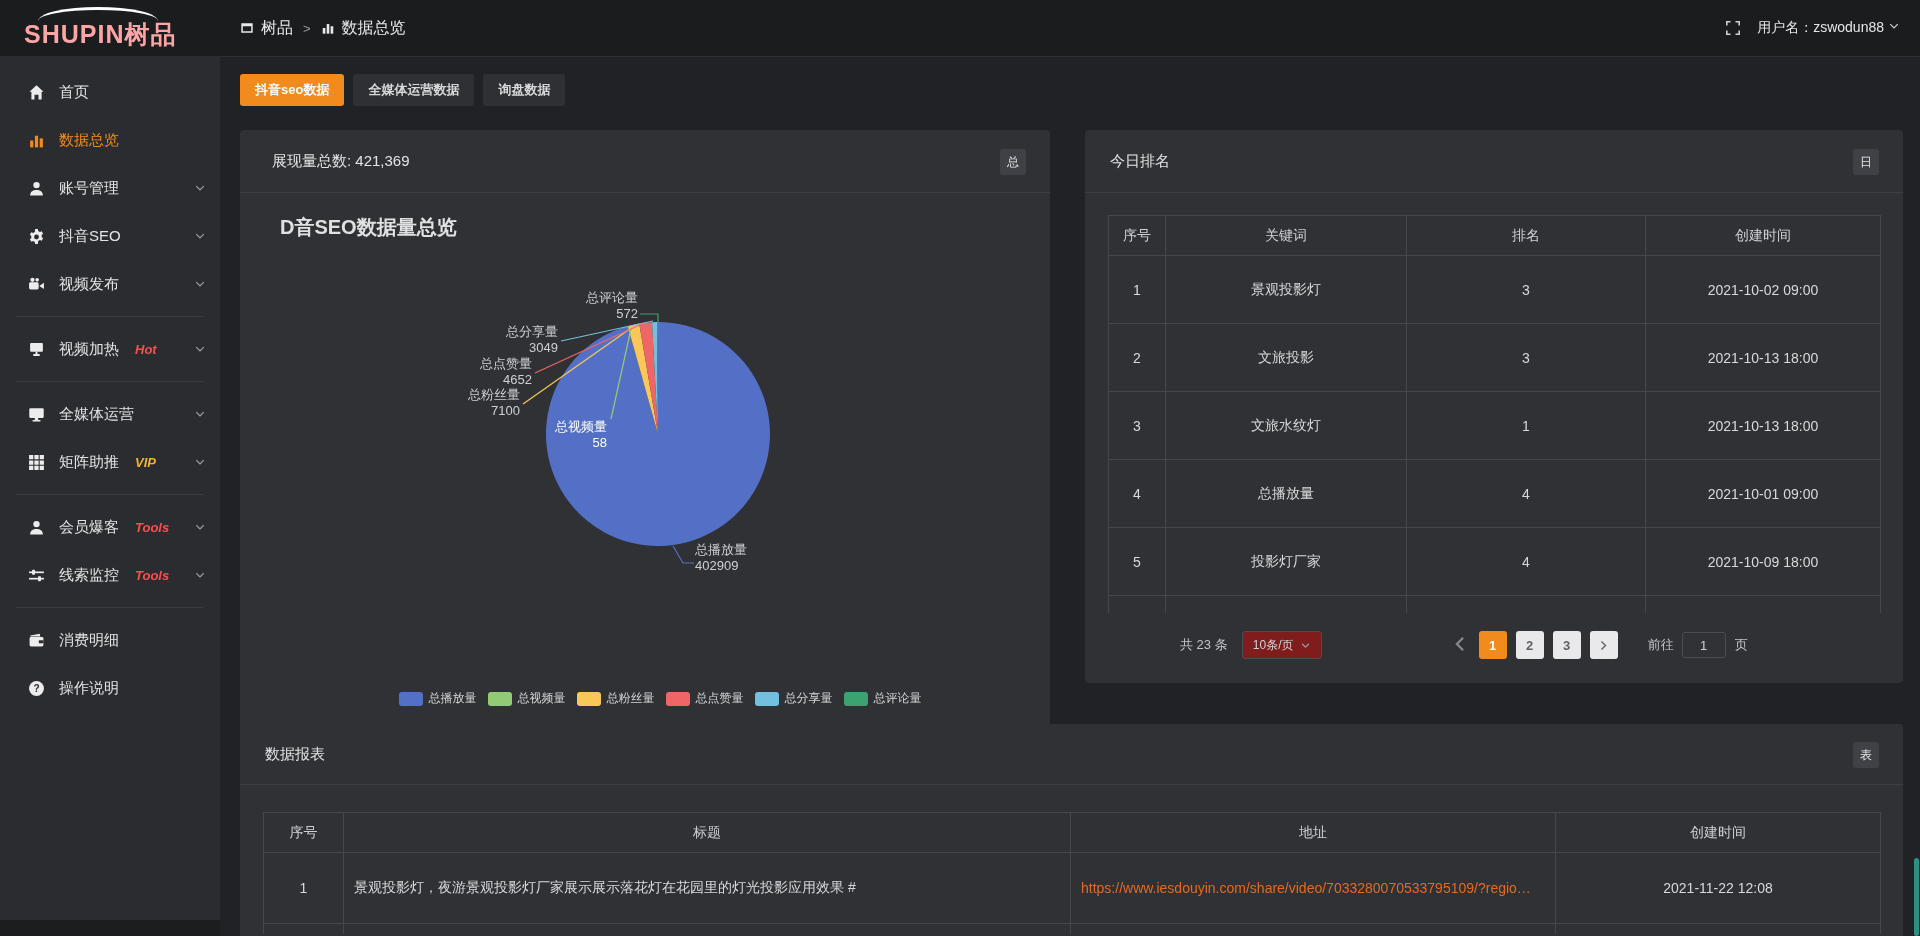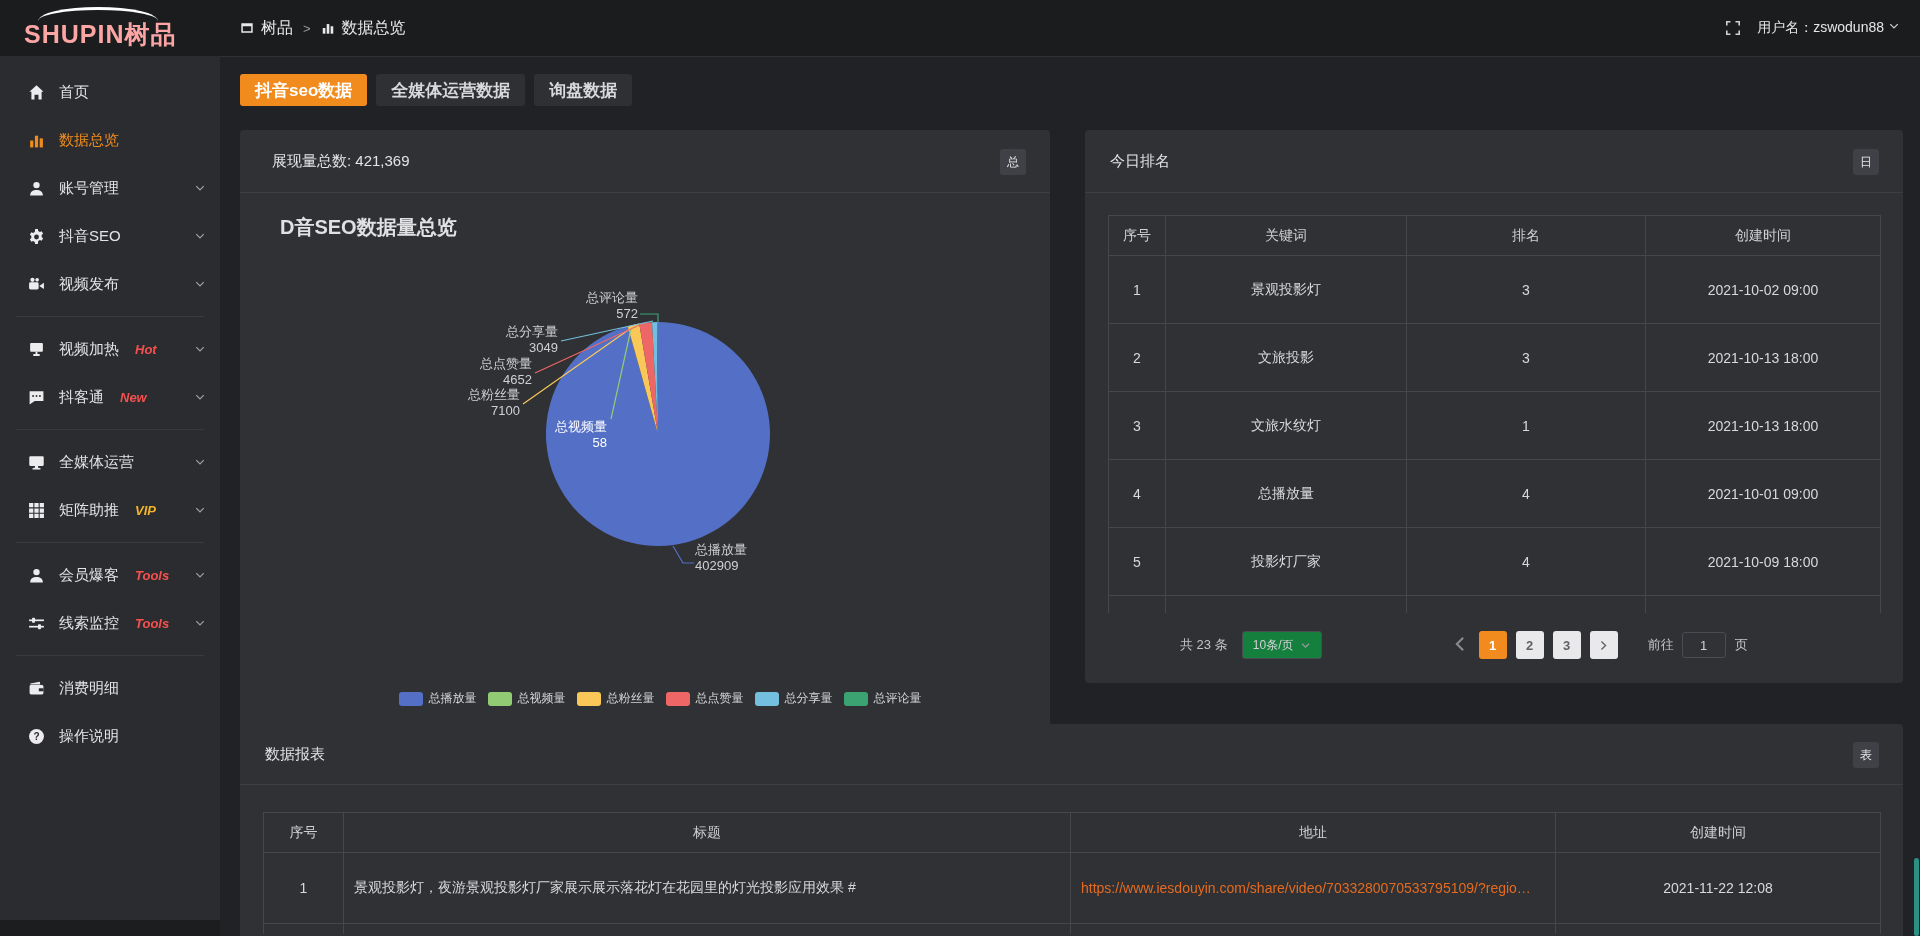--- a/index.html
+++ b/index.html
@@ -21,21 +21,21 @@
     font-size:15px;color:#e2e3e5;cursor:pointer}
   .side-item .ico{width:17px;height:17px;display:inline-flex;color:#ececee;flex:none}
   .side-item.active{color:#f08c1e}
   .side-item.active .ico{color:#f08c1e}
   .side-item .badge{font-size:13px;font-style:italic;font-weight:bold;margin-left:2px}
   .side-item .chev{position:absolute;right:14px;color:#9fa0a3;width:12px;height:12px}
   .side-divider{height:1px;background:#3a3b3f;margin:8px 16px}
   .side-bottom-strip{position:absolute;left:0;bottom:0;width:220px;height:16px;background:#1c1d1f}
   
   .tabs{position:absolute;left:240px;top:74px;display:flex;gap:9px}
-  .tab{height:32px;padding:0 15px;display:flex;align-items:center;font-size:17px;border-radius:3px;
+  .tab{height:32px;padding:0 15px;display:flex;align-items:center;font-size:13px;border-radius:3px;
     background:#2e3033;color:#d8d9db;cursor:pointer;font-weight:bold}
   .tab.active{background:#f28b1d;color:#fff}
   
   .panel{position:absolute;background:#2f3134;border-radius:4px}
   .panel-head{position:absolute;left:0;top:0;right:0;height:63px;border-bottom:1px solid #3c3e42}
   .panel-title{position:absolute;left:32px;top:22px;font-size:15px;color:#e3e4e6}
   .mode-btn{position:absolute;right:24px;top:19px;width:26px;height:26px;background:#3f4146;border-radius:3px;
     color:#e6e7e9;font-size:12px;display:flex;align-items:center;justify-content:center;cursor:pointer}
   
   #chart-title{position:absolute;left:40px;right:0;top:84px;text-align:left;font-size:20px;font-weight:bold;color:#e0e1e3}
@@ -51,21 +51,21 @@
     overflow:hidden;white-space:nowrap;text-overflow:ellipsis}
   th{color:#cfd0d3;height:40px}
   .rank-table td{height:68px}
   .rank-table .stub td{height:17px;border-bottom:none}
   .report-table td{height:71px;padding:0 10px}
   .report-table .t-title{text-align:left}
   .report-table .t-link{text-align:left;color:#e56a1f}
   .report-table .stub td{height:10px;border-bottom:none}
   
   .pager{position:absolute;left:95px;top:500px;height:30px;display:flex;align-items:center;font-size:13px;color:#c3c4c7}
-  .pg-select{margin-left:14px;width:80px;height:28px;background:#15803d;border:1px solid #4a4c51;border-radius:3px;
+  .pg-select{margin-left:14px;width:80px;height:28px;background:#7f1d1d;border:1px solid #4a4c51;border-radius:3px;
     display:flex;align-items:center;justify-content:center;gap:6px;color:#d0d1d4;font-size:12px;cursor:pointer}
   .pg-prev{margin-left:128px;color:#8a8b8e;width:20px;text-align:center;cursor:pointer;font-size:14px}
   .pg-num{margin-left:9px;width:28px;height:28px;border-radius:3px;background:#e9e9eb;color:#5f6166;
     display:flex;align-items:center;justify-content:center;font-size:13px;font-weight:bold;cursor:pointer}
   .pg-num.active{background:#f28b1d;color:#fff}
   .pg-next{margin-left:9px;width:28px;height:28px;border-radius:3px;background:#e9e9eb;color:#5f6166;
     display:flex;align-items:center;justify-content:center;cursor:pointer;font-size:14px}
   .pg-goto{margin-left:30px}
   .pg-input{margin-left:8px;width:44px;height:26px;background:#303236;border:1px solid #4a4c51;border-radius:3px;
     color:#d0d1d4;text-align:center;font-size:13px}
@@ -185,37 +185,20 @@
       <div class="side-divider"></div>
       <div class="side-item">
         <span class="ico" style="width: 17px; height: 17px; display: inline-flex;">
           <svg viewBox="0 0 16 16" width="100%" height="100%" fill="currentColor">
             <rect x="2" y="1.8" width="12" height="8.4" rx="1"></rect>
             <path d="M7.1 10.2h1.8v2H11V14H5v-1.8h2.1z"></path>
           </svg>
         </span>
         <span>视频加热</span>
         <span class="badge" style="color: rgb(245, 80, 78);">Hot</span>
-        <span class="ico chev" style="width: 12px; height: 12px; display: inline-flex; color: rgb(159, 160, 163);">
-          <svg viewBox="0 0 16 16" width="100%" height="100%" fill="none" stroke="currentColor" stroke-width="1.7">
-            <path d="M3 5.5 8 10.5 13 5.5"></path>
-          </svg>
-        </span>
-      </div>
-      <div class="side-item">
-        <span class="ico" style="width: 17px; height: 17px; display: inline-flex;">
-          <svg viewBox="0 0 16 16" width="100%" height="100%" fill="currentColor">
-            <path d="M1.5 2h13v9.2H6.3L1.5 14.6z"></path>
-            <circle cx="4.8" cy="6.6" r=".9" fill="#2b2c2f"></circle>
-            <circle cx="8" cy="6.6" r=".9" fill="#2b2c2f"></circle>
-            <circle cx="11.2" cy="6.6" r=".9" fill="#2b2c2f"></circle>
-          </svg>
-        </span>
-        <span>抖客通</span>
-        <span class="badge" style="color: rgb(245, 80, 78);">New</span>
         <span class="ico chev" style="width: 12px; height: 12px; display: inline-flex; color: rgb(159, 160, 163);">
           <svg viewBox="0 0 16 16" width="100%" height="100%" fill="none" stroke="currentColor" stroke-width="1.7">
             <path d="M3 5.5 8 10.5 13 5.5"></path>
           </svg>
         </span>
       </div>
       <div class="side-divider"></div>
       <div class="side-item">
         <span class="ico" style="width: 17px; height: 17px; display: inline-flex;">
           <svg viewBox="0 0 16 16" width="100%" height="100%" fill="currentColor">

